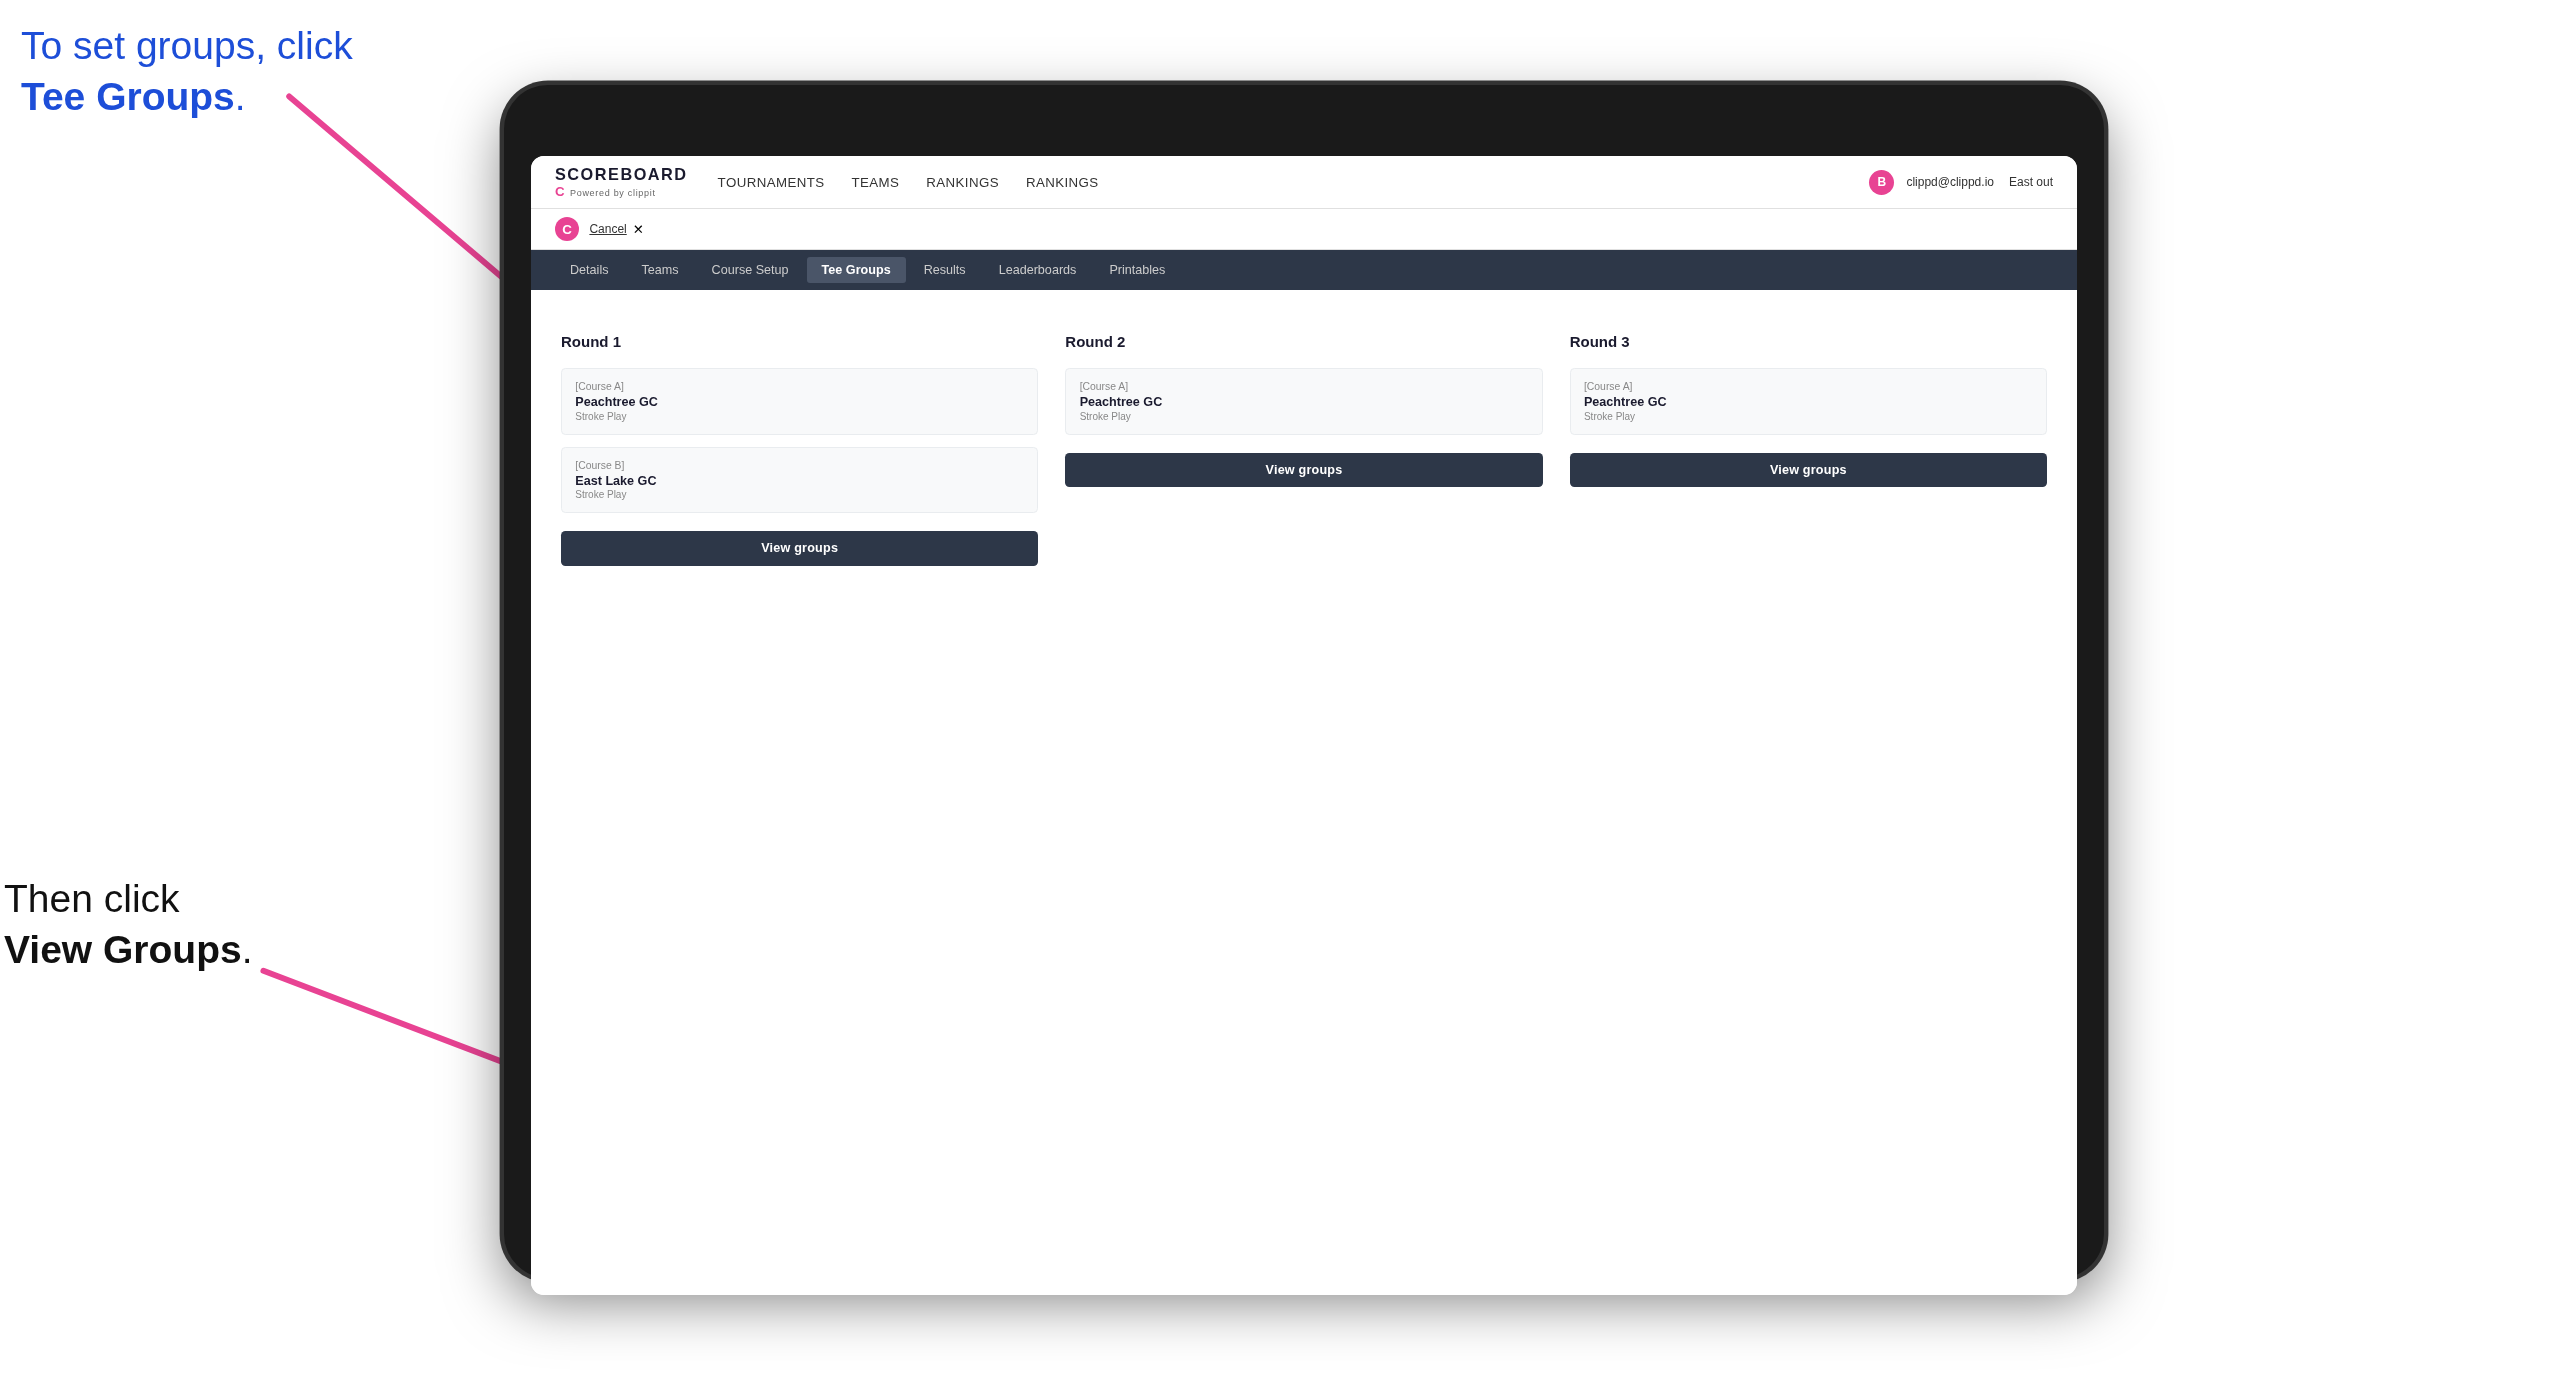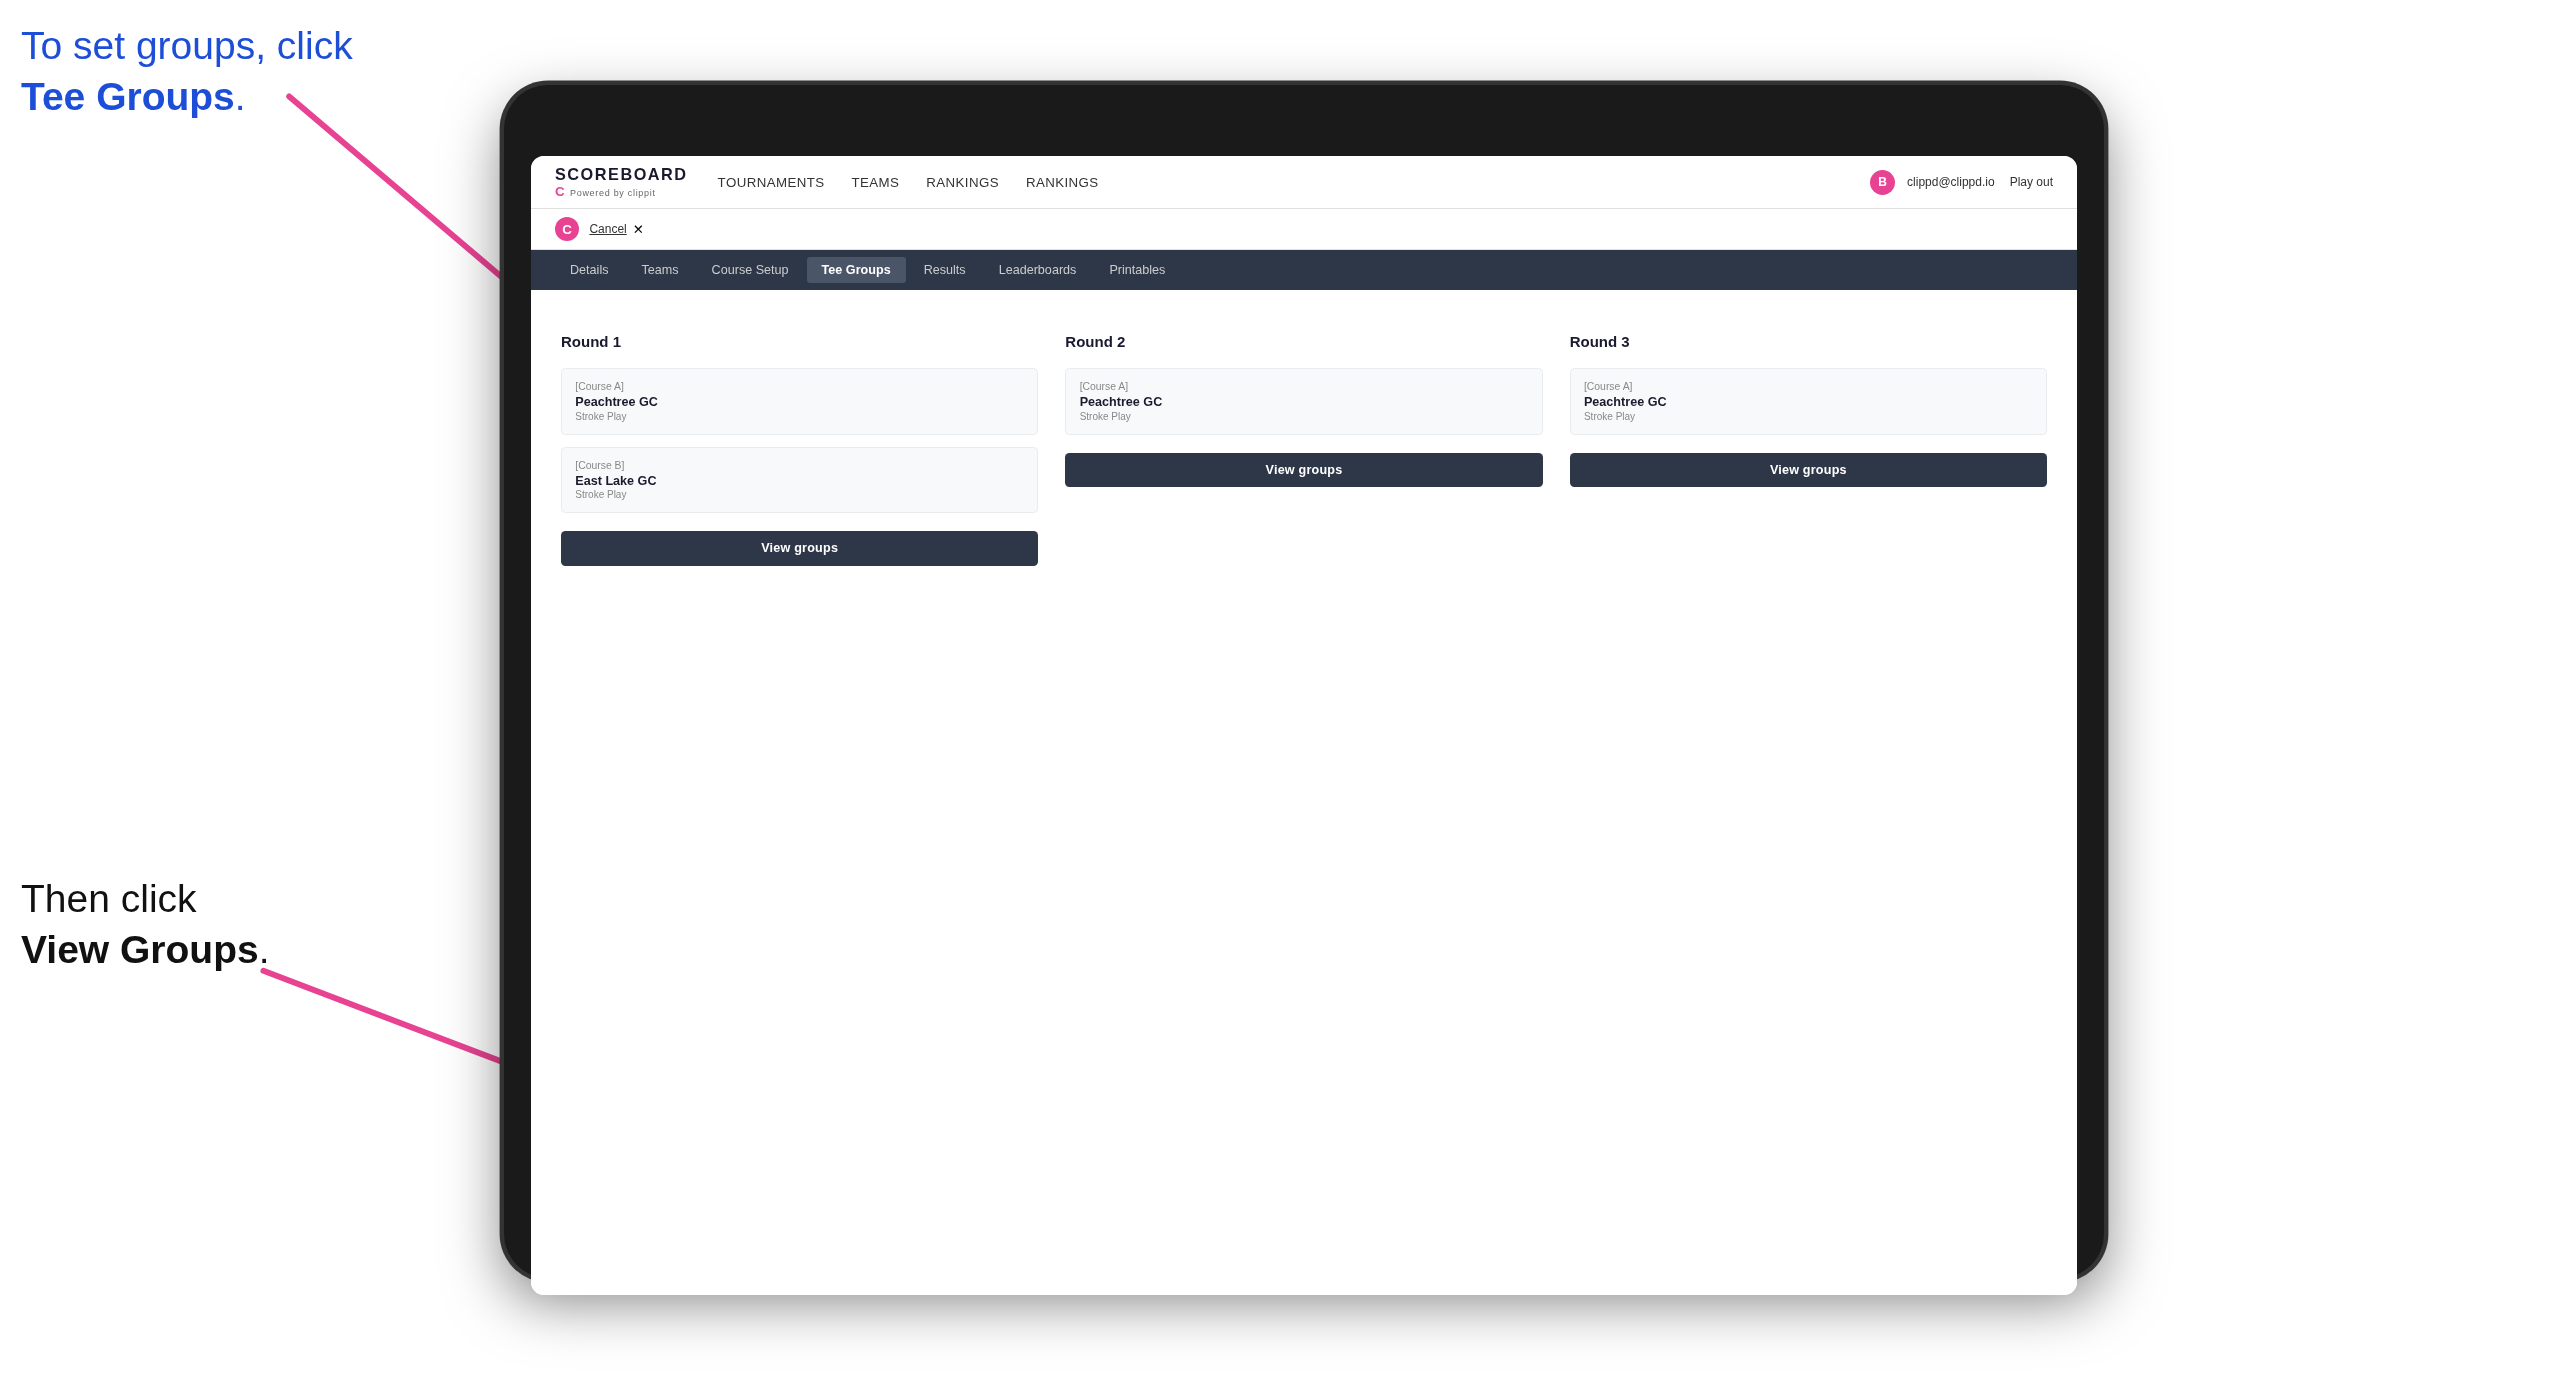--- a/index.html
+++ b/index.html
@@ -22,21 +22,21 @@
       color: #1d4ed8;
     }
     .instruction-top strong {
       font-weight: 900;
     }
 
     
     .instruction-bottom {
       position: absolute;
       top: 874px;
-      left: 21px;
+      left: 4px;
       font-size: 39px;
       line-height: 1.3;
       color: #111;
     }
     .instruction-bottom strong {
       font-weight: 900;
     }
 
     
     .tablet {
@@ -315,21 +315,21 @@
       </div>
       <div class="nav-links">
         <span class="nav-link">TOURNAMENTS</span>
         <span class="nav-link">TEAMS</span>
         <span class="nav-link">RANKINGS</span>
         <span class="nav-link">RANKINGS</span>
       </div>
       <div class="user-area">
         <div class="user-avatar">B</div>
         <span>clippd@clippd.io</span>
-        <span style="margin-left:3px; cursor:pointer;">Play out</span>
+        <span style="margin-left:3px; cursor:pointer;">East out</span>
       </div>
     </div>
 
     <div class="tournament-bar">
       <div class="tournament-logo">C</div>
       <span class="cancel-btn">Cancel</span>
       <span style="margin-left:6px; font-size:13.3px; cursor:pointer;">✕</span>
     </div>
 
     <div class="sub-nav">

